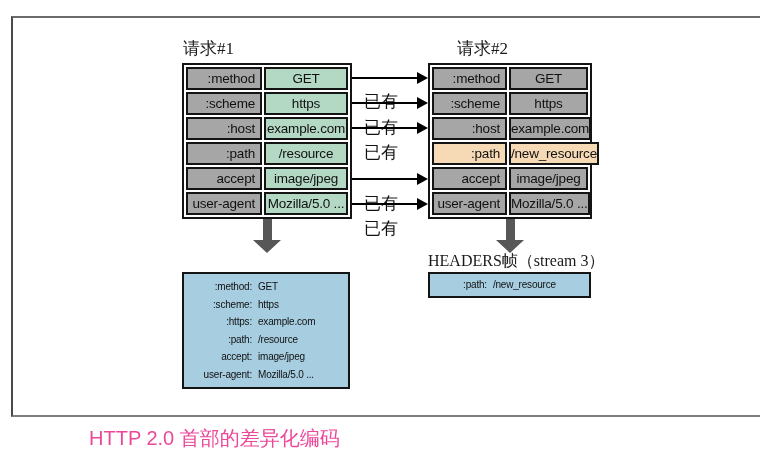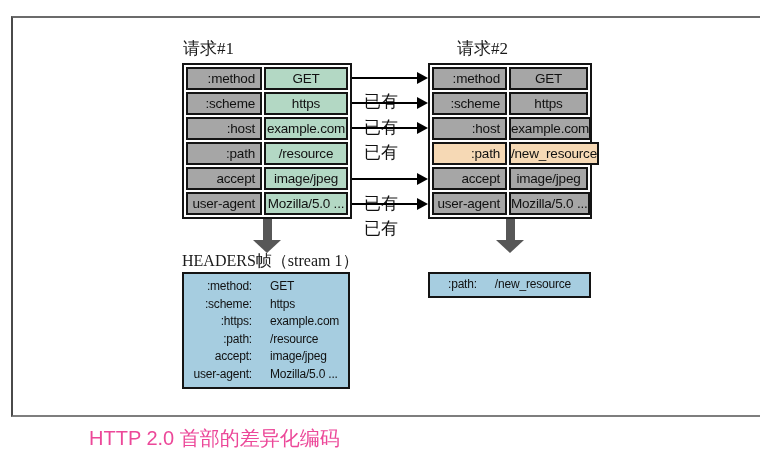--- a/index.html
+++ b/index.html
@@ -30,21 +30,21 @@
   .alabel{position:absolute;width:46px;text-align:center;font-family:"Liberation Serif",serif;
           font-size:17px;color:#111;white-space:nowrap;margin-top:37px;}
   
   .varrow{position:absolute;width:28px;height:34px;}
   .varrow .stem{position:absolute;left:9.5px;top:0;width:9px;height:22px;background:#575757;}
   .varrow .head{position:absolute;left:0;top:21px;width:0;height:0;
                 border-left:14px solid transparent;border-right:14px solid transparent;border-top:13px solid #575757;}
   
   .fbox{position:absolute;box-sizing:border-box;border:2.5px solid #141414;background:#a6cde0;
         display:flex;flex-direction:column;justify-content:center;}
-  .fline{display:flex;line-height:17.5px;font-size:12px;letter-spacing:-0.2px;white-space:nowrap;gap:12px;}
+  .fline{display:flex;line-height:17.5px;font-size:10px;letter-spacing:-0.2px;white-space:nowrap;}
   .fkey{flex:0 0 74px;text-align:right;padding-right:6px;box-sizing:border-box;}
   .fval{text-align:left;}
   .fbox.single .fline{justify-content:center;}
   .fbox.single .fkey{flex:0 0 auto;padding-right:6px;}
   .caption{position:absolute;left:89px;top:425px;font-size:20px;color:#ec4899;
            font-family:"Liberation Sans",sans-serif;white-space:nowrap;}
 </style>
 </head>
 <body>
 
@@ -121,21 +121,20 @@
 
   <div class="varrow" style="left:253px;top:219px;">
     <div class="stem"></div>
       <div class="head"></div>
   </div>
   <div class="varrow" style="left:496px;top:219px;">
     <div class="stem"></div>
       <div class="head"></div>
   </div>
 
-  <div class="dlabel" style="left:182px;top:251px;font-size:16px;">HEADERS帧（stream 1）</div>
   <div class="fbox" style="left:182px;top:272px;width:168px;height:117px;">
     <div class="fline">
       <span class="fkey">:method:</span>
       <span class="fval">GET</span>
     </div>
     <div class="fline">
       <span class="fkey">:scheme:</span>
       <span class="fval">https</span>
     </div>
     <div class="fline">
@@ -149,20 +148,21 @@
     <div class="fline">
       <span class="fkey">accept:</span>
       <span class="fval">image/jpeg</span>
     </div>
     <div class="fline">
       <span class="fkey">user-agent:</span>
       <span class="fval">Mozilla/5.0 ...</span>
     </div>
   </div>
 
+  <div class="dlabel" style="left:428px;top:251px;font-size:16px;">HEADERS帧（stream 3）</div>
   <div class="fbox single" style="left:428px;top:272px;width:163px;height:26px;">
     <div class="fline">
       <span class="fkey">:path:</span>
       <span class="fval">/new_resource</span>
     </div>
   </div>
 
   <div class="caption">HTTP 2.0 首部的差异化编码</div>
 
 </div>

